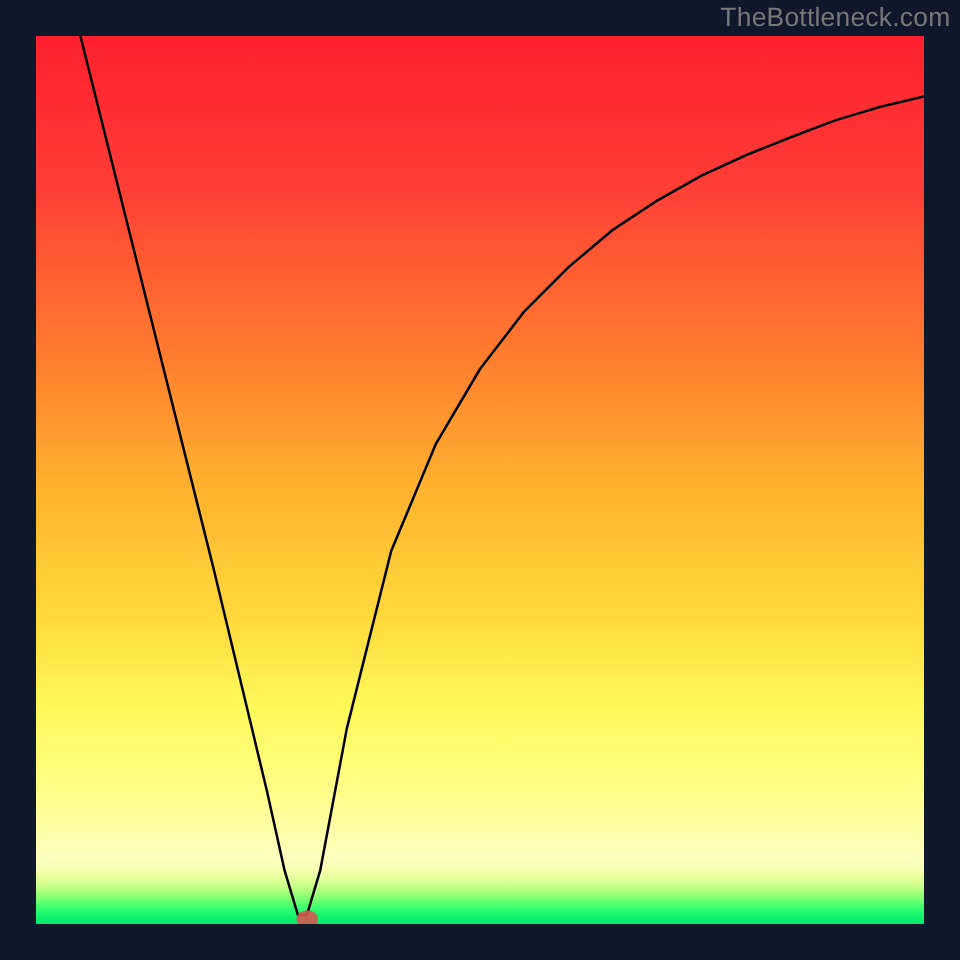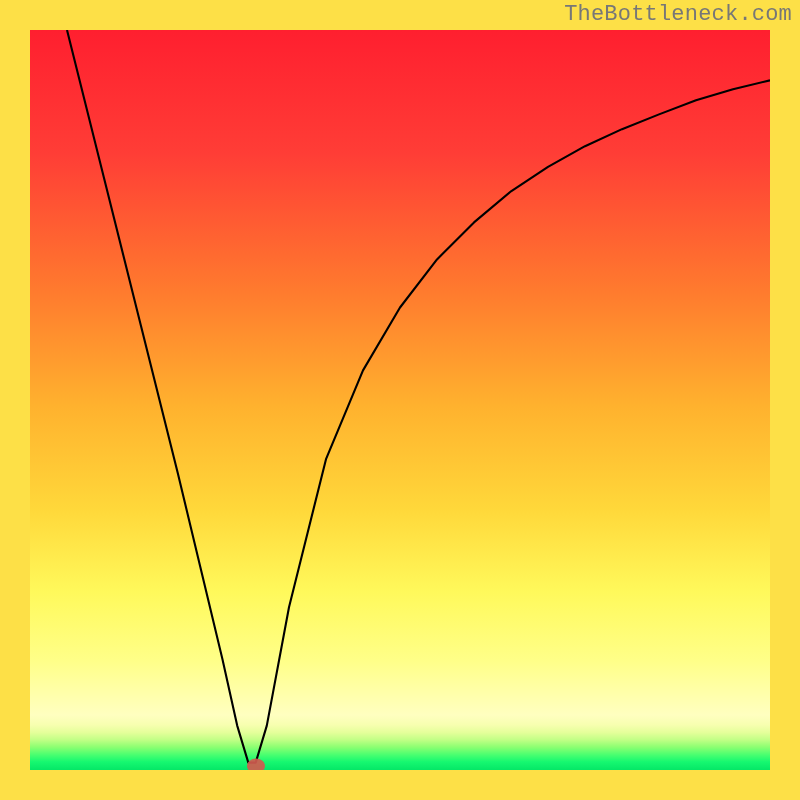--- a/index.html
+++ b/index.html
@@ -7,22 +7,21 @@
     padding: 0;
     width: 800px;
     height: 800px;
     background: #000;
     font-family: Arial, Helvetica, sans-serif;
     overflow: hidden;
   }
   .frame {
     position: absolute;
     inset: 0;
-    background: #fde047;
-    font-family: Liberation Mono, monospace;
+    background: #0f172a;
   }
   .plot {
     position: absolute;
     left: 30px;
     top: 30px;
     width: 740px;
     height: 740px;
     overflow: hidden;
   }
   .watermark {

